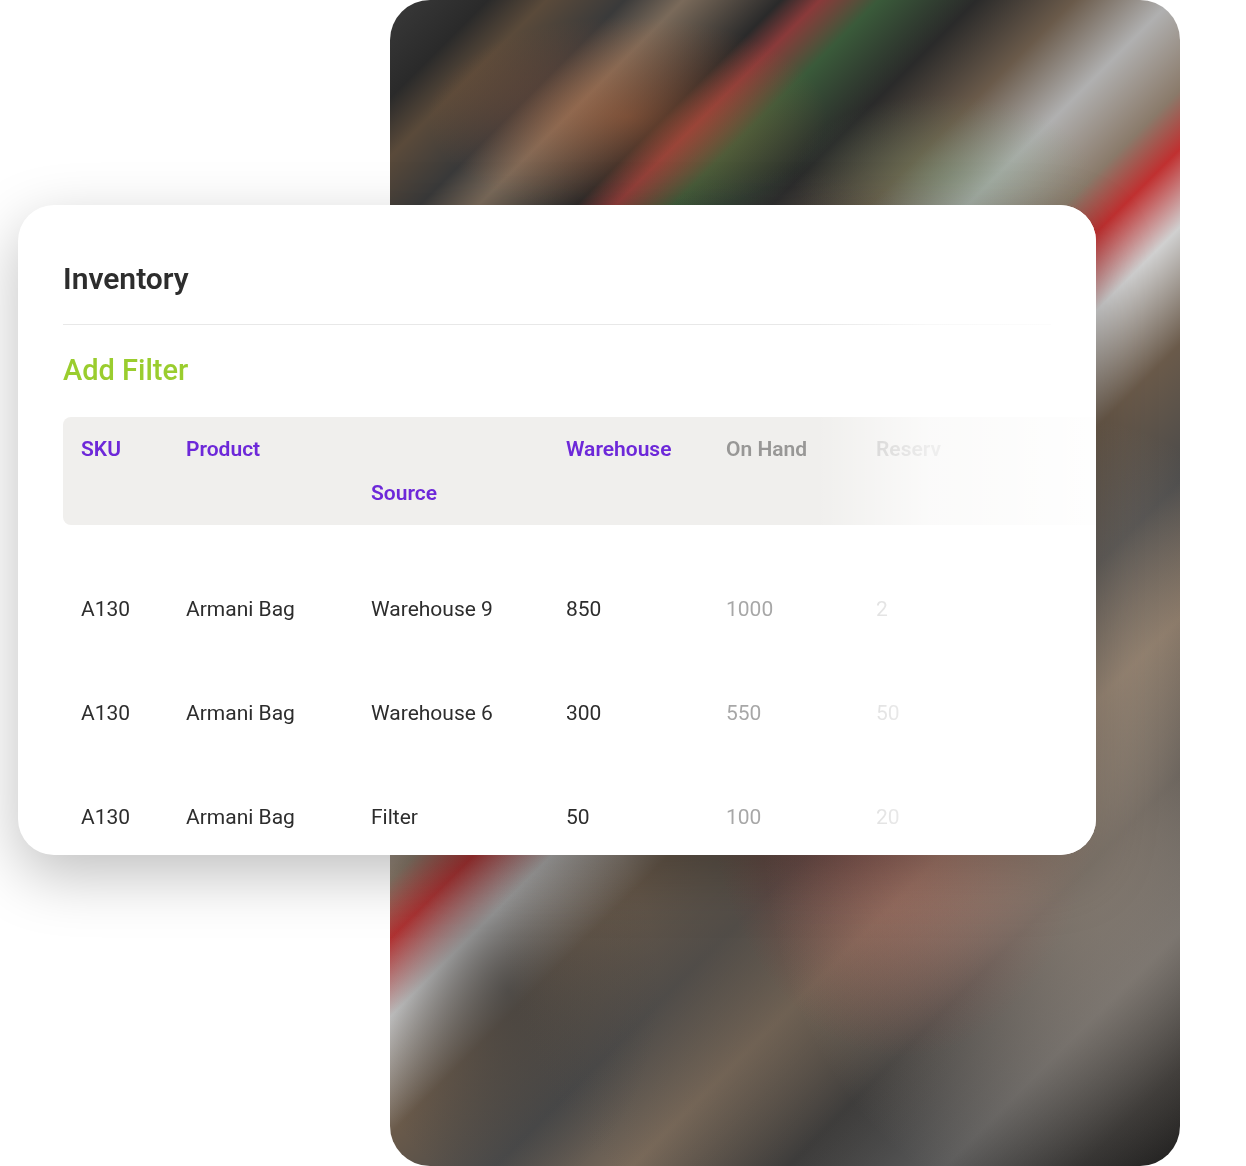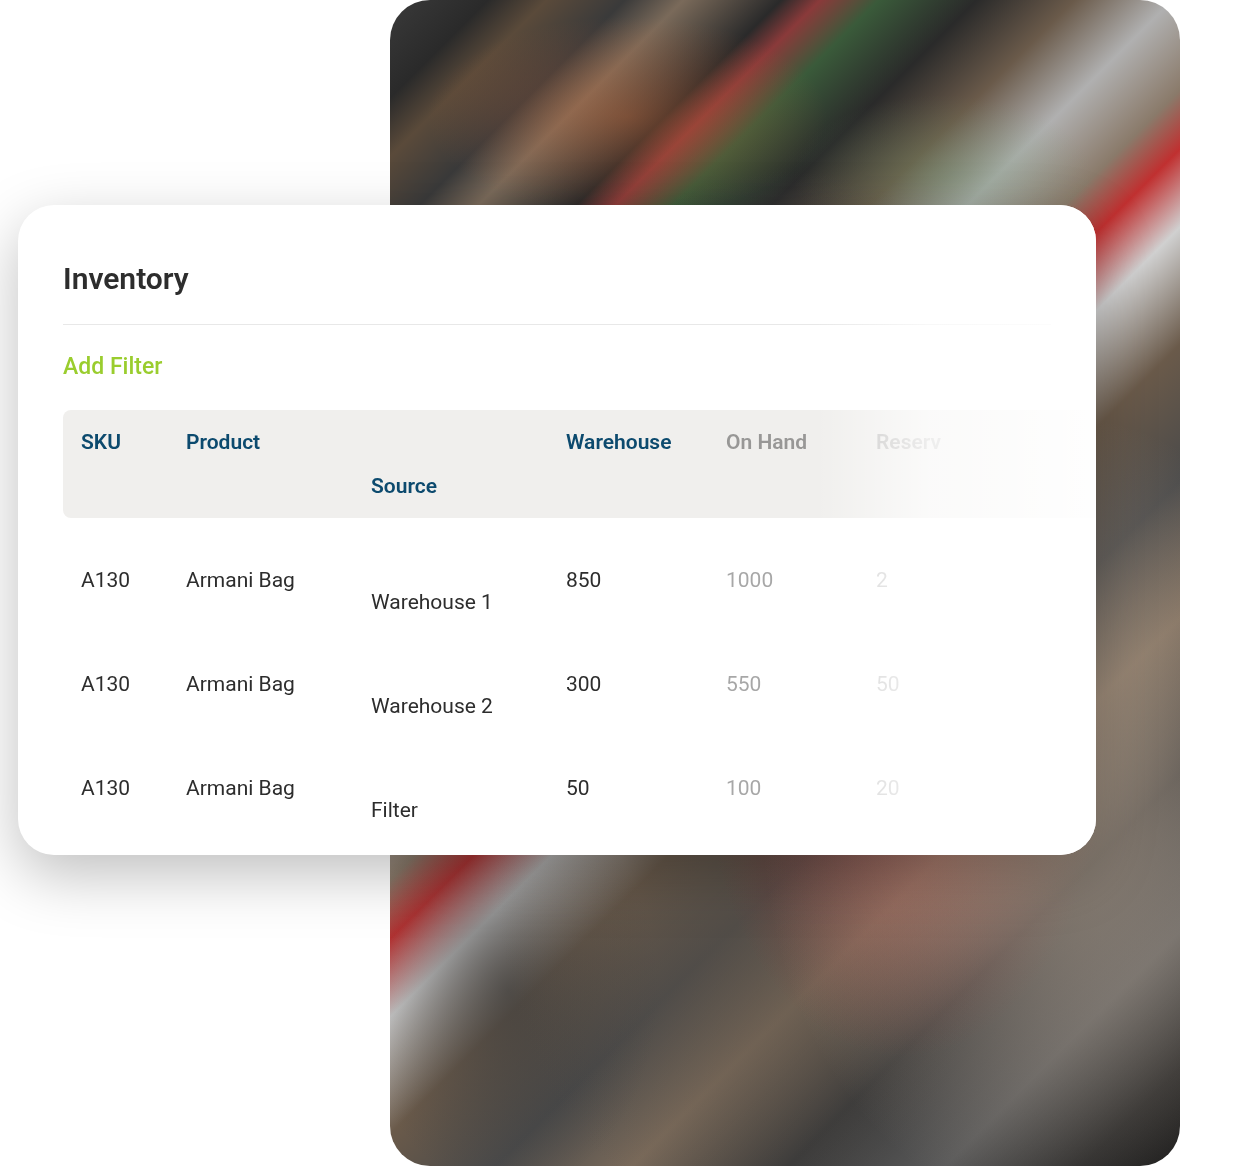--- a/index.html
+++ b/index.html
@@ -61,52 +61,52 @@
       color: #2d2d2d;
       margin-bottom: 28px;
     }
     .divider {
       height: 1px;
       background: #e8e8e8;
       margin-right: 45px;
       margin-bottom: 28px;
     }
     .add-filter {
-      font-size: 23px;
+      font-size: 29px;
       font-weight: 500;
       color: #9acd2e;
       cursor: pointer;
       margin-bottom: 30px;
       display: inline-block;
     }
     .table-wrap {
       width: 100%;
     }
     .table-header {
       display: flex;
       background: #f0efed;
       border-radius: 8px 0 0 8px;
       padding: 20px 0 20px 18px;
       margin-bottom: 10px;
     }
     .table-row {
       display: flex;
       padding: 18px 0 18px 18px;
-      align-items: center;
+      align-items: flex-end;
     }
     .col-sku { width: 105px; flex-shrink: 0; }
     .col-product { width: 185px; flex-shrink: 0; }
     .col-source { width: 195px; flex-shrink: 0; margin-top: 44px; }
     .col-available { width: 160px; flex-shrink: 0; }
     .col-onhand { width: 150px; flex-shrink: 0; }
     .col-reserved { width: 120px; flex-shrink: 0; }
     .th {
       font-size: 21px;
       font-weight: 600;
-      color: #0c4a6e;
+      color: #6d28d9;
     }
     .th.faded {
       color: rgba(45,45,45,0.45);
     }
     .th.very-faded {
       color: rgba(45,45,45,0.22);
     }
     .td {
       font-size: 21px;
       font-weight: 400;
@@ -160,30 +160,30 @@
       <div class="th col-product">Product</div>
       <div class="th col-source">Source</div>
       <div class="th col-available">Warehouse</div>
       <div class="th col-onhand faded">On Hand</div>
       <div class="th col-reserved very-faded">Reserv</div>
     </div>
 
     <div class="table-row">
       <div class="td col-sku">A130</div>
       <div class="td col-product">Armani Bag</div>
-      <div class="td col-source">Warehouse 1</div>
+      <div class="td col-source">Warehouse 9</div>
       <div class="td col-available">850</div>
       <div class="td col-onhand faded">1000</div>
       <div class="td col-reserved very-faded">2</div>
     </div>
 
     <div class="table-row">
       <div class="td col-sku">A130</div>
       <div class="td col-product">Armani Bag</div>
-      <div class="td col-source">Warehouse 2</div>
+      <div class="td col-source">Warehouse 6</div>
       <div class="td col-available">300</div>
       <div class="td col-onhand faded">550</div>
       <div class="td col-reserved very-faded">50</div>
     </div>
 
     <div class="table-row">
       <div class="td col-sku">A130</div>
       <div class="td col-product">Armani Bag</div>
       <div class="td col-source">Filter</div>
       <div class="td col-available">50</div>

